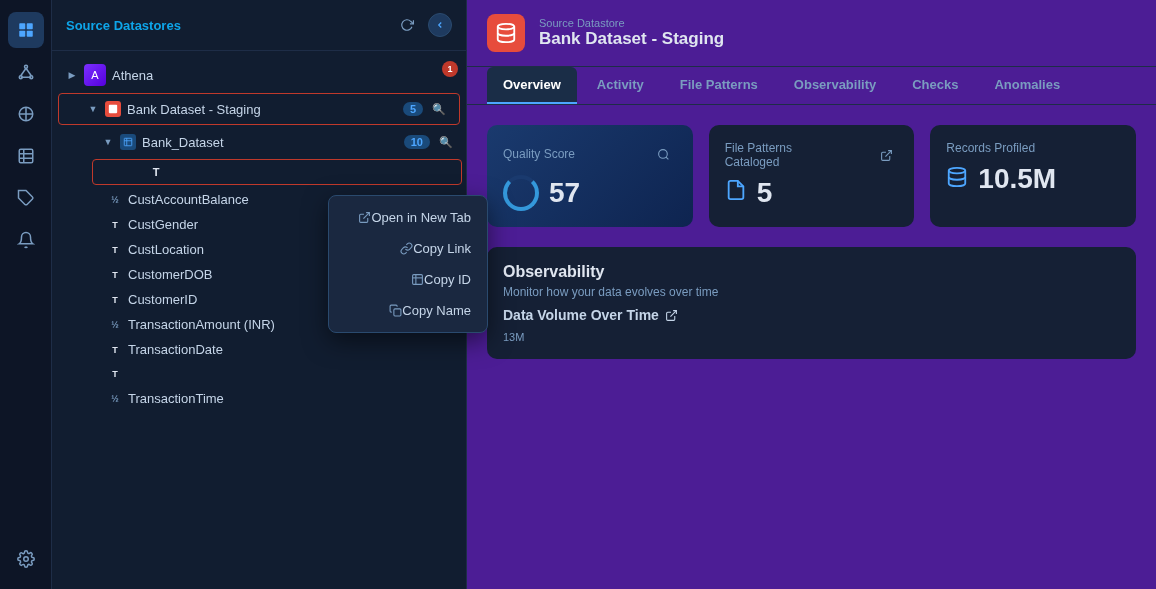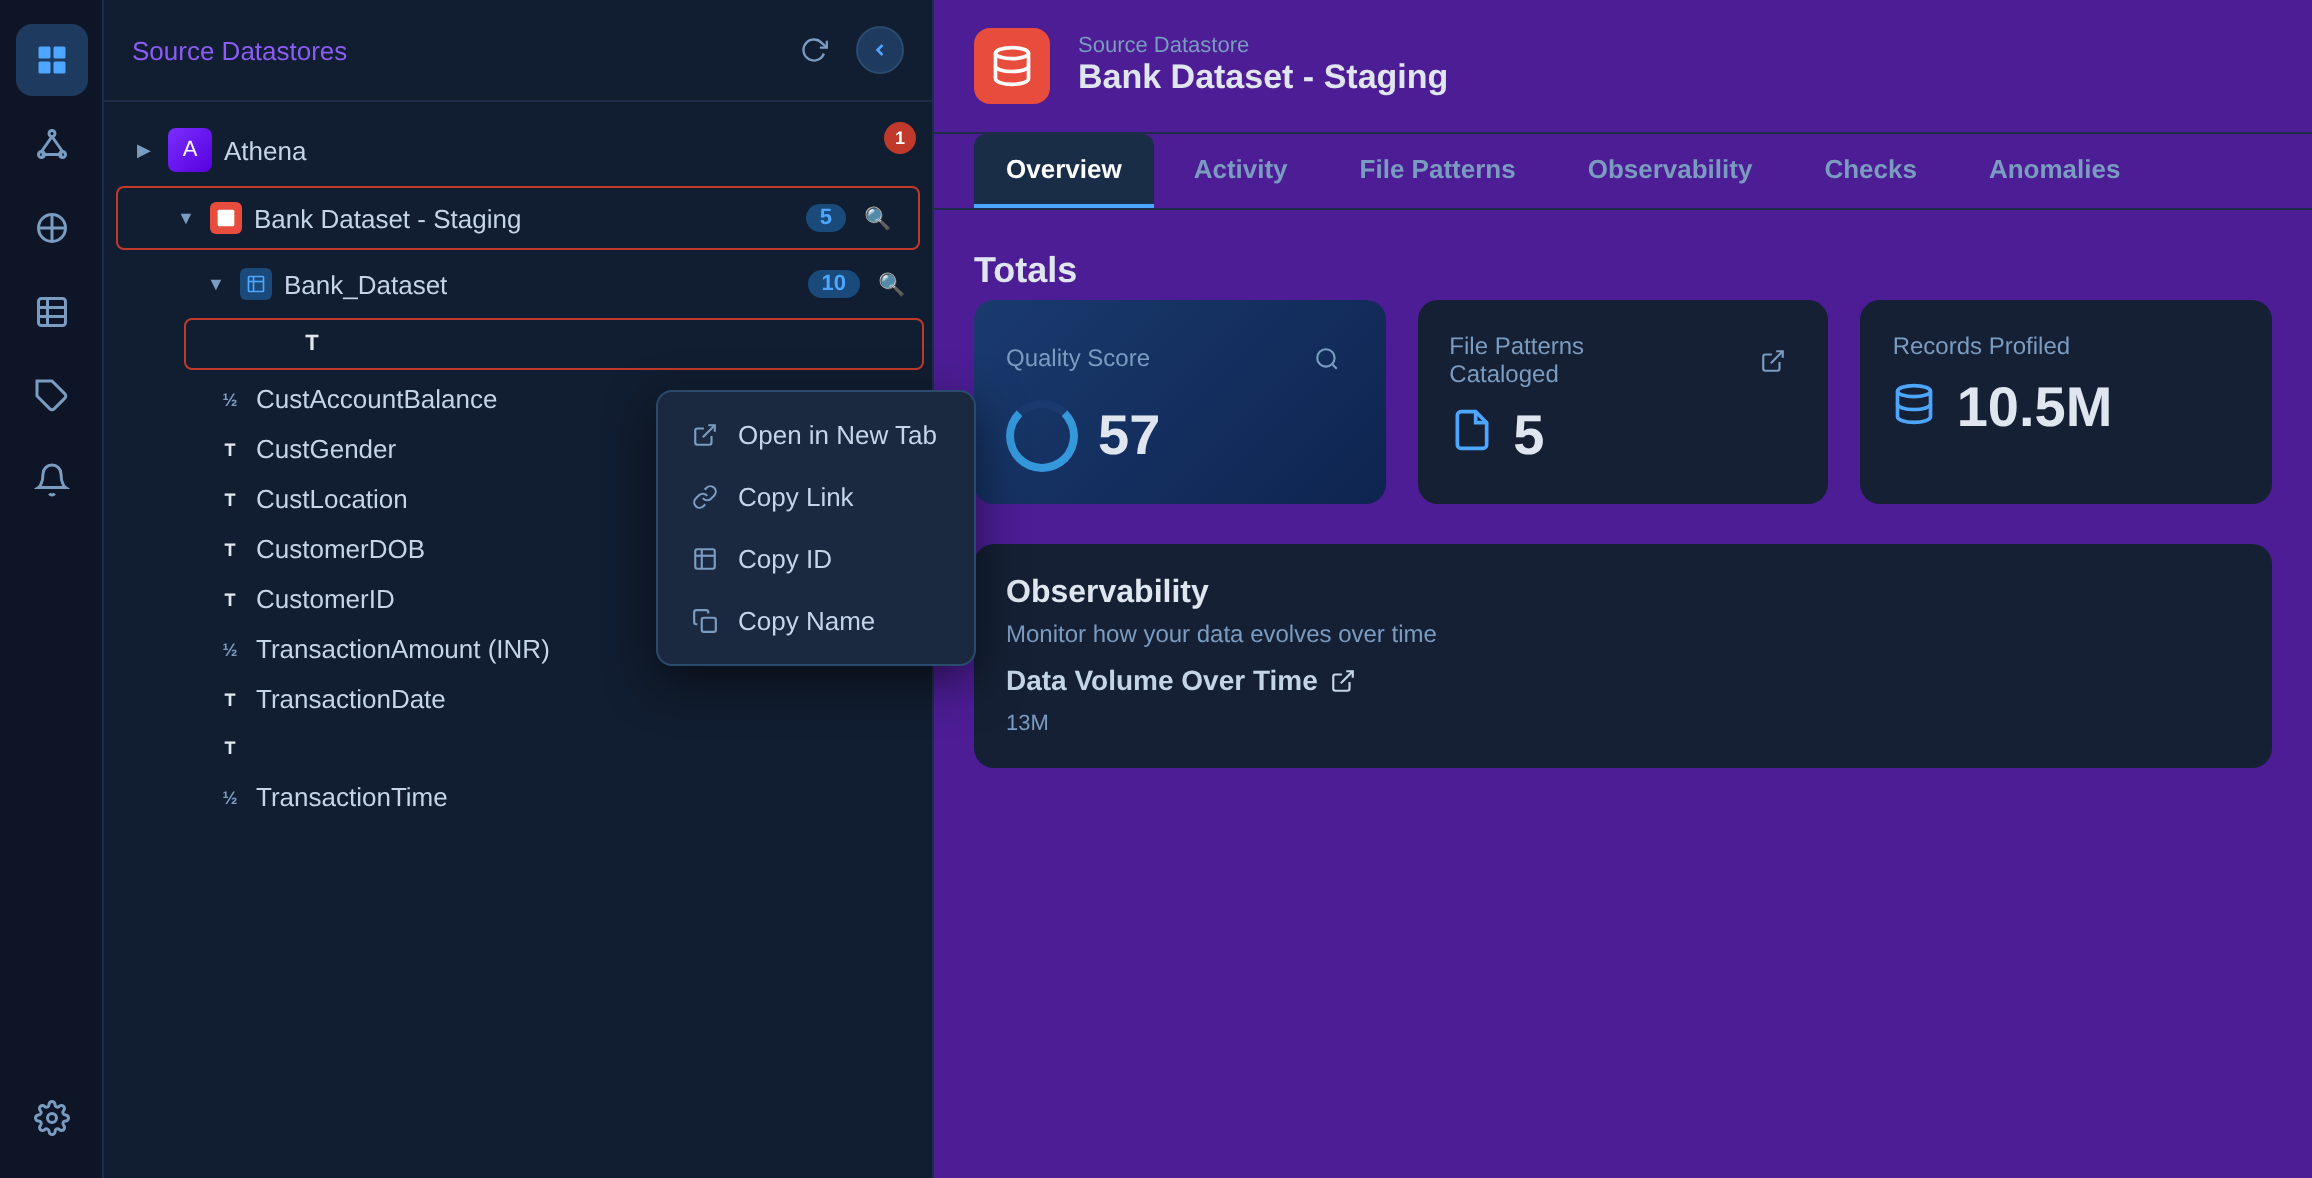--- a/index.html
+++ b/index.html
@@ -48,23 +48,23 @@
       flex-direction: column;
     }
     .sidebar-header {
       display: flex;
       align-items: center;
       justify-content: space-between;
       padding: 12px 14px;
       border-bottom: 1px solid #1e2d47;
     }
     .sidebar-title {
-      color: #8b5cf6;
+      color: #0ea5e9;
       font-size: 13px;
-      font-weight: 400;
+      font-weight: 700;
     }
     .sidebar-actions {
       display: flex;
       gap: 8px;
       align-items: center;
     }
     .icon-btn {
       width: 26px;
       height: 26px;
       display: flex;
@@ -196,25 +196,25 @@
       border: 1px solid #2a4a6e;
       border-radius: 8px;
       padding: 6px 0;
       z-index: 100;
       min-width: 160px;
       box-shadow: 0 8px 24px rgba(0,0,0,0.5);
     }
     .context-item {
       display: flex;
       align-items: center;
-      gap: 10px;
       padding: 8px 16px;
       font-size: 13px;
       color: #c5d5e8;
       cursor: pointer;
+      justify-content: flex-end;
     }
     .context-icon {
       width: 14px;
       height: 14px;
       display: flex;
       align-items: center;
       justify-content: center;
       color: #7a9cc0;
       font-size: 12px;
     }
@@ -606,21 +606,20 @@
   <div class="tabs-bar">
     <div class="tab active">Overview</div>
     <div class="tab">Activity</div>
     <div class="tab">File Patterns</div>
     <div class="tab">Observability</div>
     <div class="tab">Checks</div>
     <div class="tab">Anomalies</div>
   </div>
 
   <div class="content-body">
-    <div class="section-title">Totals</div>
 
     <div class="metrics-row">
 
       <div class="metric-card quality">
         <div class="metric-header">
           <span>Quality Score</span>
           <div class="icon-btn">
             <svg width="13" height="13" viewBox="0 0 24 24" fill="none" stroke="currentColor" stroke-width="2">
                 <circle cx="11" cy="11" r="8"></circle>
                 <line x1="21" y1="21" x2="16.65" y2="16.65"></line>

